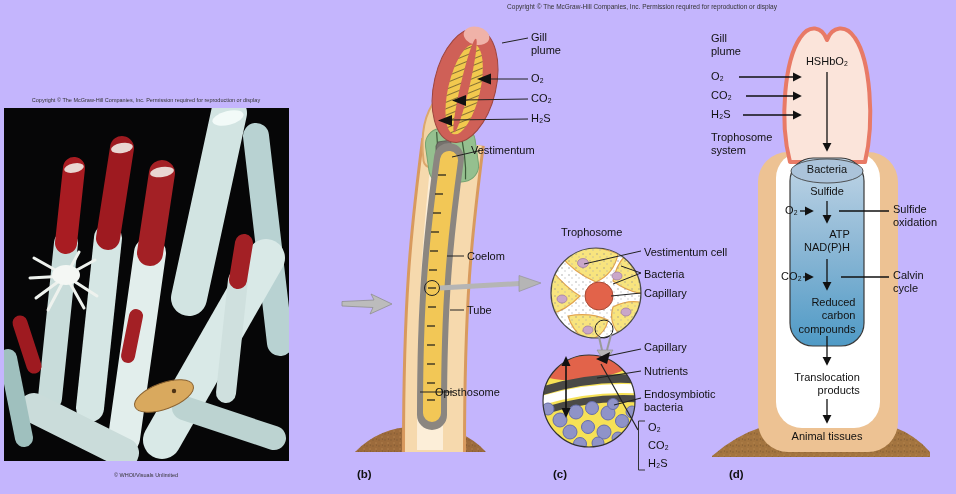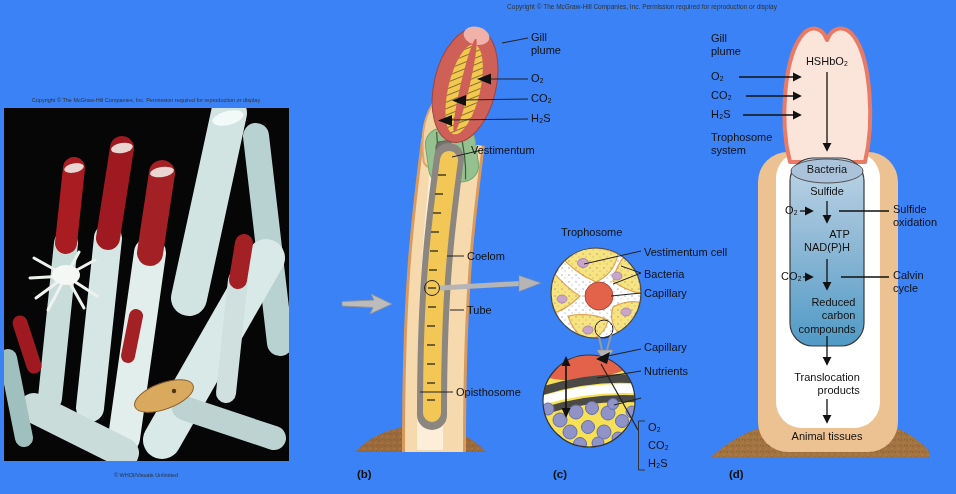--- a/index.html
+++ b/index.html
@@ -1,16 +1,16 @@
 <!DOCTYPE html>
 <html><head>
 <meta charset="utf-8">
 <style>
   html,body{margin:0;padding:0;background:#fff;}
-  #canvas{position:relative;width:956px;height:494px;background:#3b82f6;overflow:hidden;
+  #canvas{position:relative;width:956px;height:494px;background:#c4b5fd;overflow:hidden;
           font-family:"Liberation Sans",sans-serif;}
   .lbl{position:absolute;font:11px/1.22 "Liberation Sans",sans-serif;color:#111;
        white-space:pre-line;}
   .c{transform:translateX(-50%);text-align:right;}
   .cap{font-weight:bold;font-size:11.5px;}
   .tiny{font-size:6.5px;color:#333;}
   .micro{font-size:5.5px;color:#333;}
   svg{position:absolute;left:0;top:0;}
 </style>
 </head>
@@ -269,29 +269,31 @@
   <div class="lbl micro c" style="left:146px;top:472px">© WHOI/Visuals Unlimited</div>
 
   <div class="lbl" style="left:531px;top:31px">Gill
 plume</div>
   <div class="lbl" style="left:531px;top:72px">O₂</div>
   <div class="lbl" style="left:531px;top:92px">CO₂</div>
   <div class="lbl" style="left:531px;top:112px">H₂S</div>
   <div class="lbl" style="left:471px;top:144px">Vestimentum</div>
   <div class="lbl" style="left:467px;top:250px">Coelom</div>
   <div class="lbl" style="left:467px;top:304px">Tube</div>
-  <div class="lbl" style="left:456px;top:386px">Opisthosome</div>
+  <div class="lbl" style="left:435px;top:386px">Opisthosome</div>
   <div class="lbl cap" style="left:357px;top:467px">(b)</div>
 
   <div class="lbl" style="left:561px;top:226px">Trophosome</div>
   <div class="lbl" style="left:644px;top:246px">Vestimentum cell</div>
   <div class="lbl" style="left:644px;top:268px">Bacteria</div>
   <div class="lbl" style="left:644px;top:287px">Capillary</div>
   <div class="lbl" style="left:644px;top:341px">Capillary</div>
   <div class="lbl" style="left:644px;top:365px">Nutrients</div>
+  <div class="lbl" style="left:644px;top:388px">Endosymbiotic
+bacteria</div>
   <div class="lbl" style="left:648px;top:421px">O₂</div>
   <div class="lbl" style="left:648px;top:439px">CO₂</div>
   <div class="lbl" style="left:648px;top:457px">H₂S</div>
   <div class="lbl cap" style="left:553px;top:467px">(c)</div>
 
   <div class="lbl" style="left:711px;top:32px">Gill
 plume</div>
   <div class="lbl" style="left:711px;top:70px">O₂</div>
   <div class="lbl" style="left:711px;top:89px">CO₂</div>
   <div class="lbl" style="left:711px;top:108px">H₂S</div>

